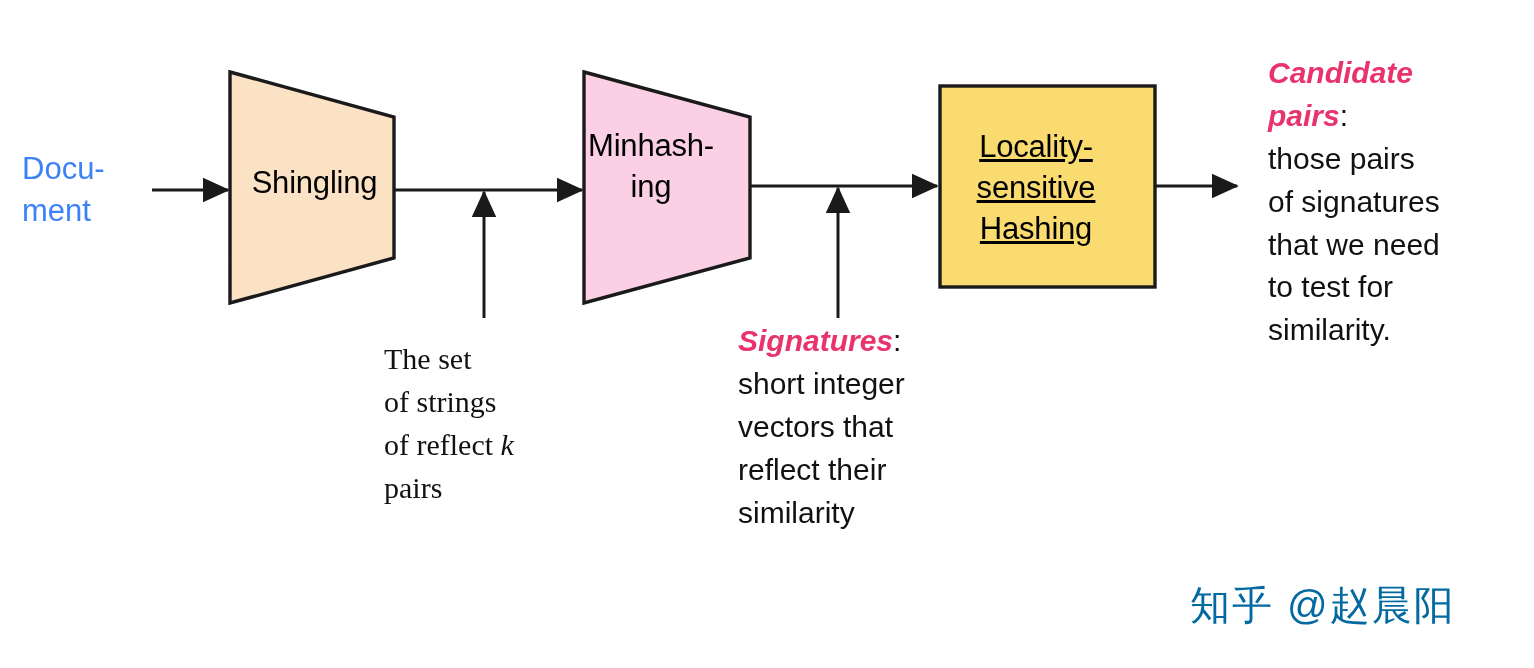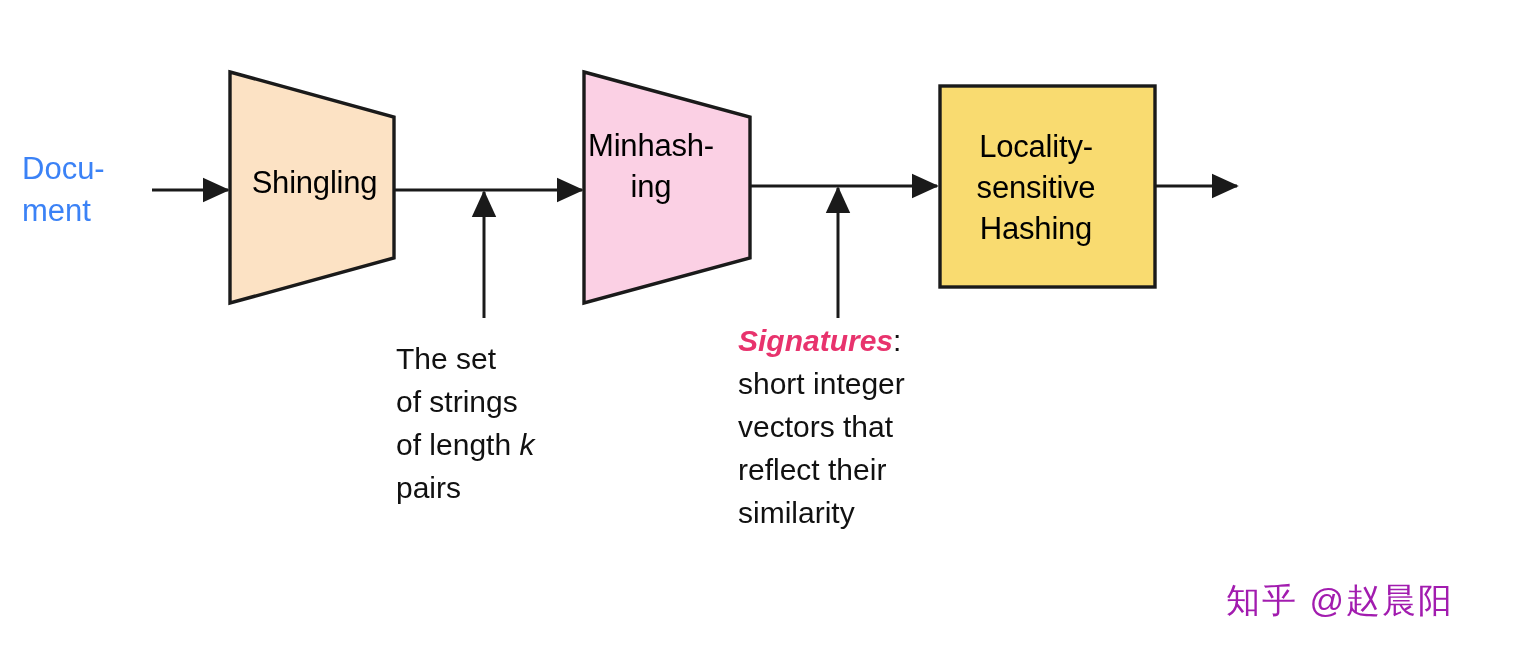--- a/index.html
+++ b/index.html
@@ -70,34 +70,33 @@
     font-weight: 400;
   }
   .annotation .var {
     font-style: italic;
   }
   .annotation .body-line {
     display: block;
     white-space: pre;
   }
 
-  #ann-shingle { left: 396px; top: 338px; width: 250px; }
+  #ann-shingle { left: 384px; top: 338px; width: 250px; font-family: Liberation Serif, serif; }
   #ann-signatures { left: 738px; top: 320px; width: 260px; }
   #ann-candidate { left: 1268px; top: 52px; width: 250px; }
 
   
   #watermark {
     left: 1190px;
     top: 578px;
-    font-size: 34px;
-    color: #a21caf;
+    font-size: 40px;
+    color: #0369a1;
     letter-spacing: 2px;
     white-space: pre;
     user-select: none;
-    margin-left: 36px;
   }
 </style>
 </head>
 <body>
 
 <div id="canvas">
 
   <svg id="diagram-svg" viewBox="0 0 1534 668">
     <defs>
       <marker id="arrowhead" markerWidth="9" markerHeight="9" refX="8.4" refY="4.5" orient="auto" markerUnits="strokeWidth">
@@ -125,35 +124,44 @@
   </svg>
 
   <div class="abs" id="doc-label">Docu-
 ment</div>
 
   <div class="stage-label" style="left:232px; top:162px; width:165px;">Shingling</div>
 
   <div class="stage-label" style="left:586px; top:125px; width:130px;">Minhash-
 ing</div>
 
-  <div class="stage-label" style="left:942px; top:126px; width:188px;">Locality-
+  <div class="stage-label" style="left:942px; top:126px; width:188px;text-decoration:underline;">Locality-
 sensitive
 Hashing</div>
 
   <div class="annotation" id="ann-shingle">
     <span class="body-line">The set</span>
     <span class="body-line">of strings</span>
-    <span class="body-line"><span>of length </span><span class="var">k</span></span>
+    <span class="body-line"><span>of reflect </span><span class="var">k</span></span>
     <span class="body-line">pairs</span>
   </div>
 
   <div class="annotation" id="ann-signatures">
     <span class="body-line"><span class="lead">Signatures</span><span class="colon">:</span></span>
     <span class="body-line">short integer</span>
     <span class="body-line">vectors that</span>
     <span class="body-line">reflect their</span>
     <span class="body-line">similarity</span>
   </div>
 
+  <div class="annotation" id="ann-candidate">
+    <span class="body-line"><span class="lead" style="white-space:pre-line;">Candidate
+pairs</span><span class="colon">:</span></span>
+    <span class="body-line">those pairs</span>
+    <span class="body-line">of signatures</span>
+    <span class="body-line">that we need</span>
+    <span class="body-line">to test for</span>
+    <span class="body-line">similarity.</span>
+  </div>
 
   <div class="abs" id="watermark">知乎 @赵晨阳</div>
 
 </div>
 
 </body></html>

